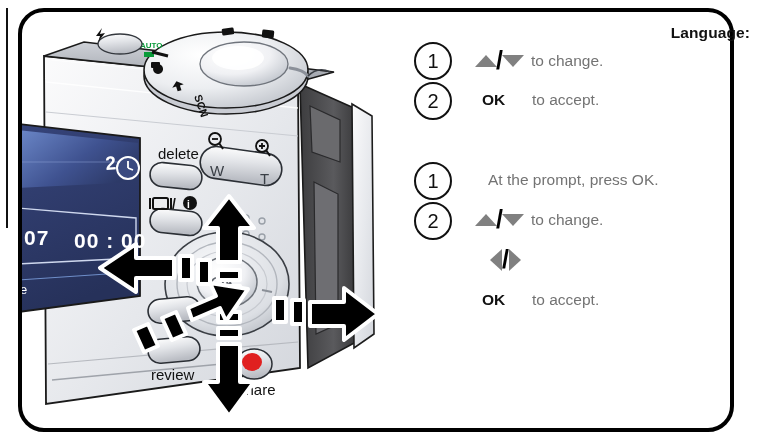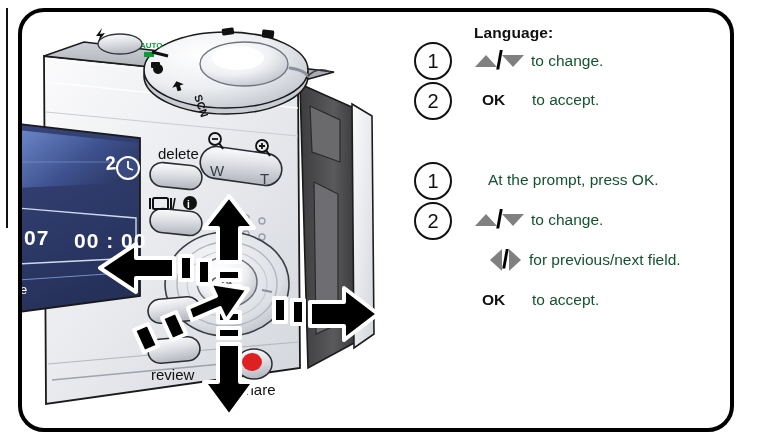--- a/index.html
+++ b/index.html
@@ -16,23 +16,23 @@
   .camera-wrap{position:absolute;left:22px;top:12px;width:372px;height:418px;overflow:hidden;}
   .camera-wrap svg{display:block;}
 
   
   .instructions{position:absolute;left:414px;top:24px;width:336px;height:396px;}
 
   .grp{position:relative;}
   .grp.lang{margin-top:0;}
   .grp.dt{margin-top:0;}
 
-  .head{font-weight:bold;font-size:15.5px;color:#111;letter-spacing:.1px;}
+  .head{font-weight:bold;font-size:15.5px;color:#111;letter-spacing:.1px;text-align:right;}
   .row{display:flex;align-items:center;height:34px;}
-  .rowtext{font-size:15.5px;color:#14532d;white-space:nowrap;}
+  .rowtext{font-size:15.5px;color:#737373;white-space:nowrap;}
 
   .circle{position:absolute;left:0;width:38px;height:38px;border:2.2px solid #111;
           border-radius:50%;box-sizing:border-box;display:flex;align-items:center;
           justify-content:center;font-size:20px;color:#111;font-family:"Liberation Sans",sans-serif;}
 
   .body-col{margin-left:60px;}
 
   
   .glyphs{display:inline-flex;align-items:center;position:relative;margin-right:6px;}
   .tri{display:block;}
@@ -321,21 +321,20 @@
       <div class="body-col row" style="height:40px;padding-left:14px;">
         <span class="glyphs">
           <svg class="tri" width="16" height="24" viewBox="0 0 16 24">
             <path d="M14 1 L14 23 L2 12 Z" fill="#808080"></path>
           </svg>
           <span class="slash">/</span>
           <svg class="tri" width="16" height="24" viewBox="0 0 16 24">
             <path d="M2 1 L2 23 L14 12 Z" fill="#808080"></path>
           </svg>
         </span>
-        <span class="rowtext">for previous/next field.</span>
       </div>
 
       <div class="body-col row" style="height:40px;">
         <span class="okbox">OK</span>
         <span class="rowtext">to accept.</span>
       </div>
     </div>
 
   </div>
 </div>

